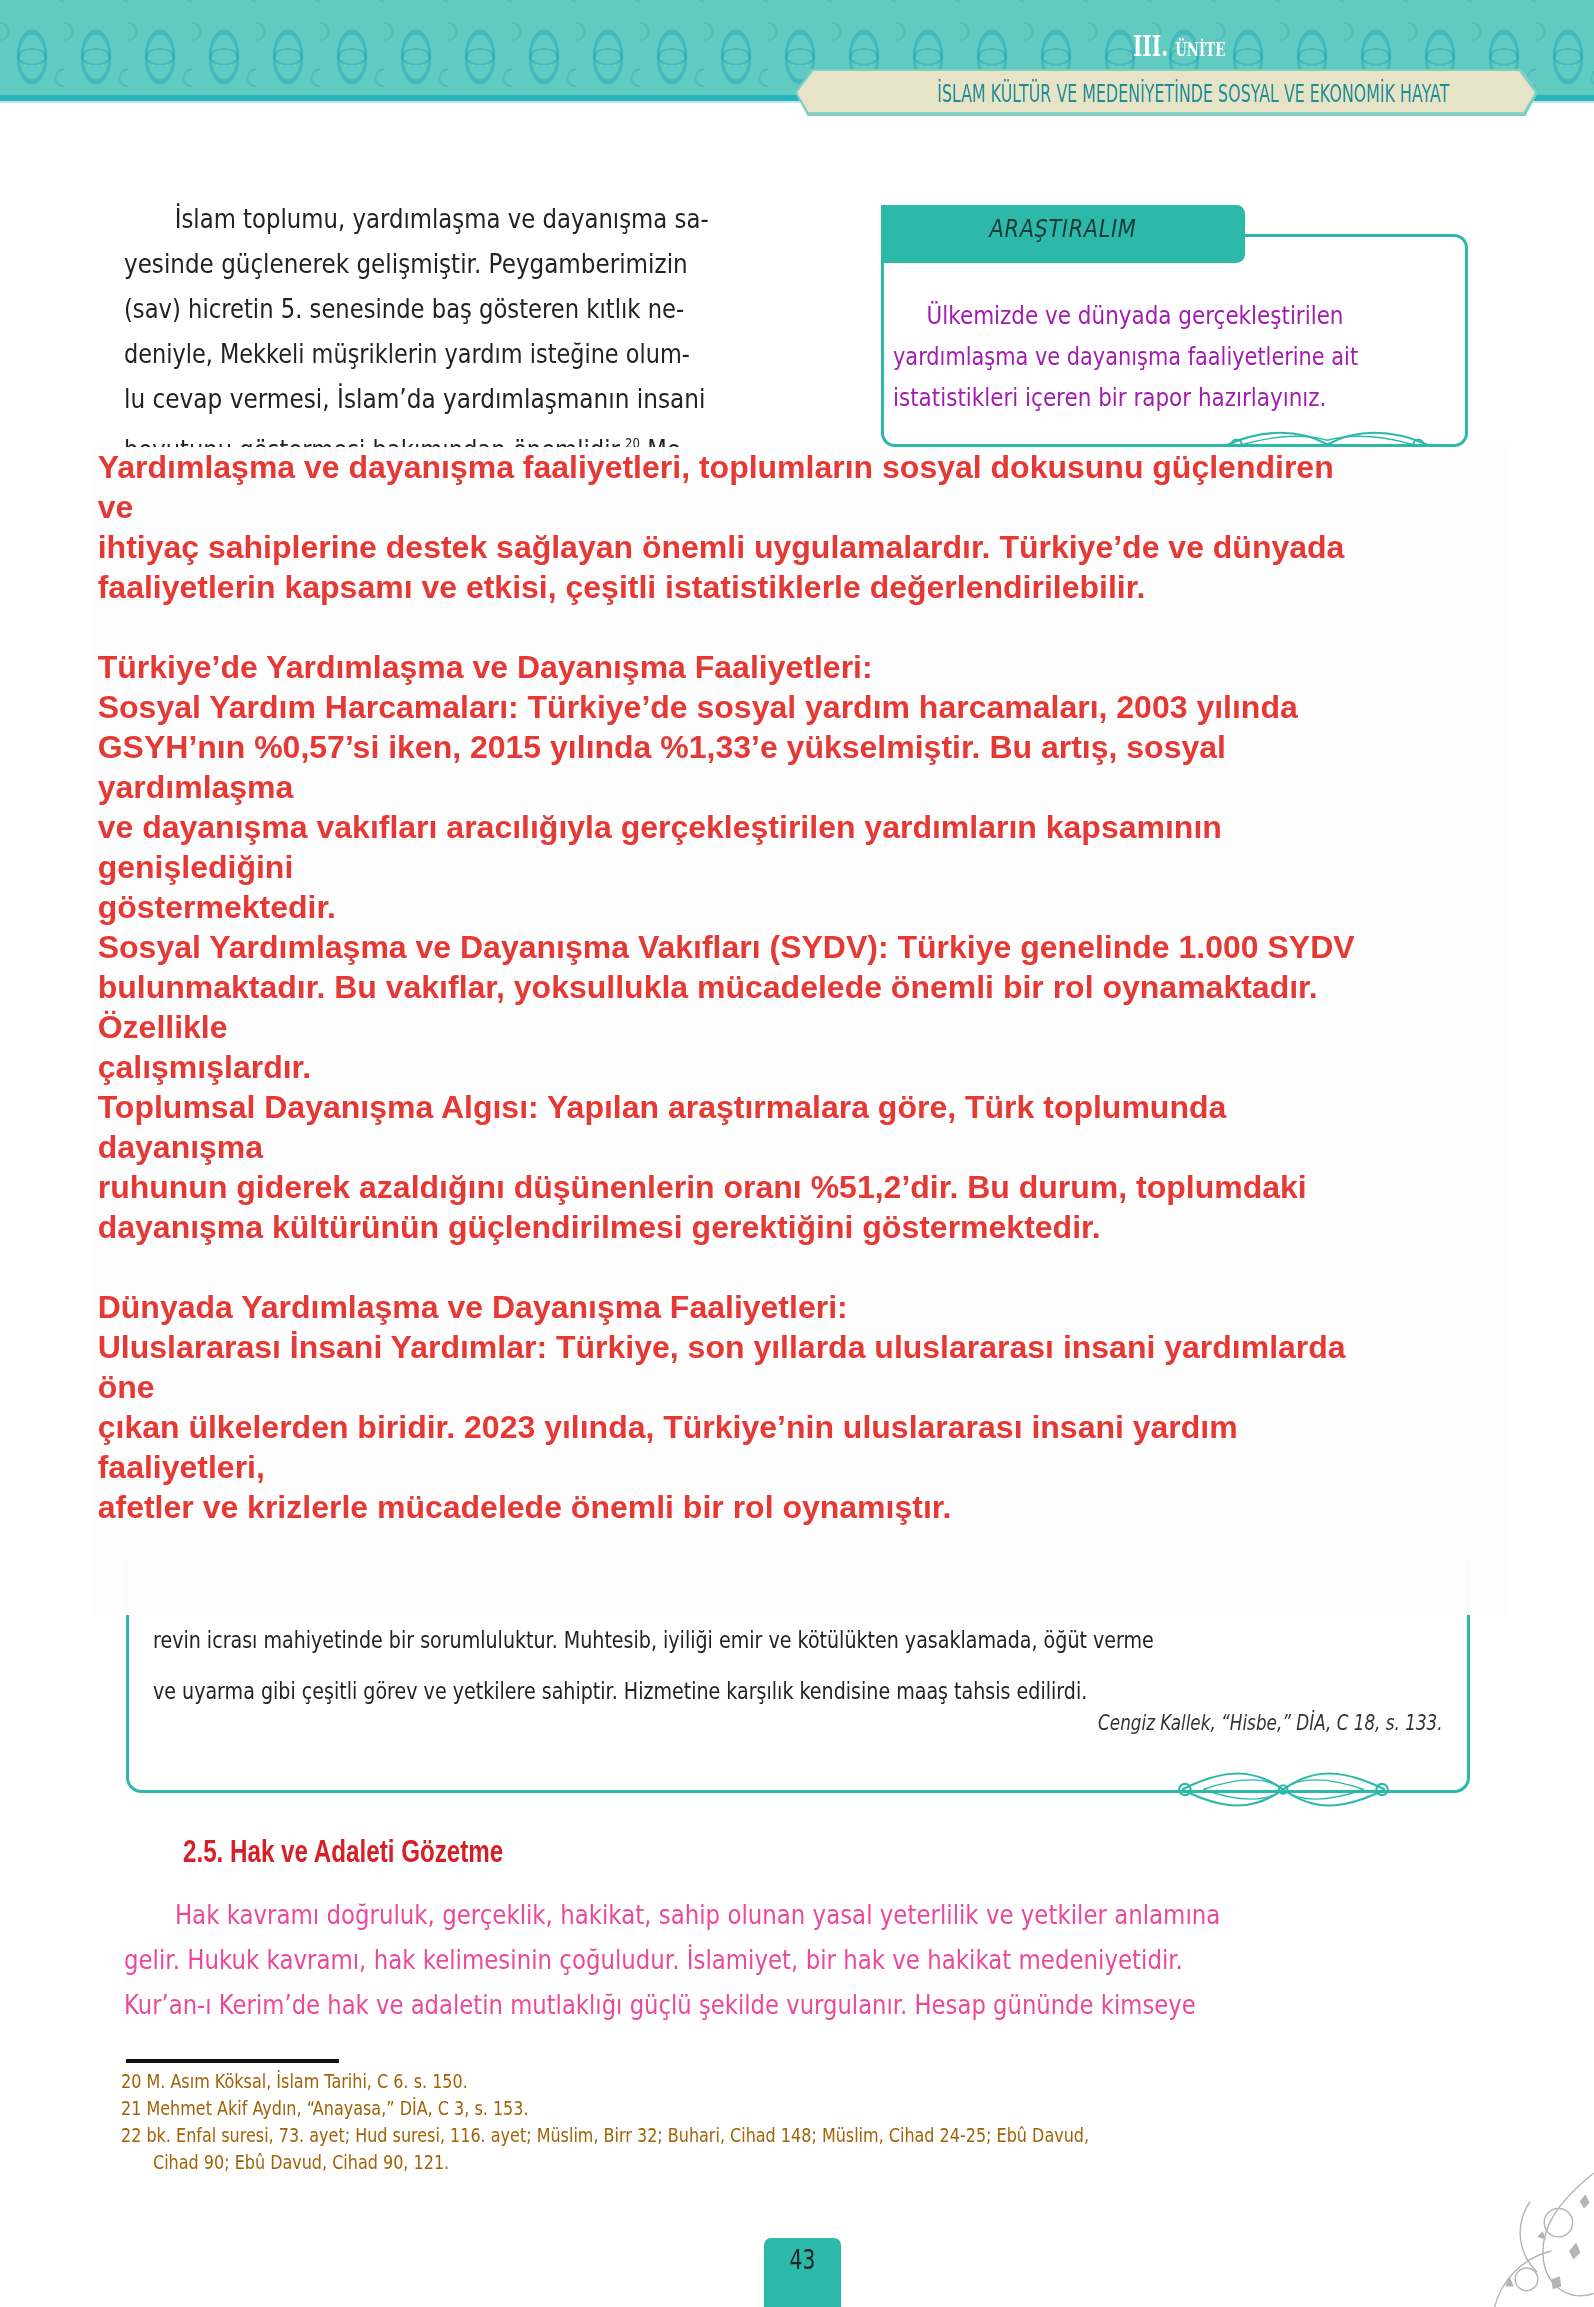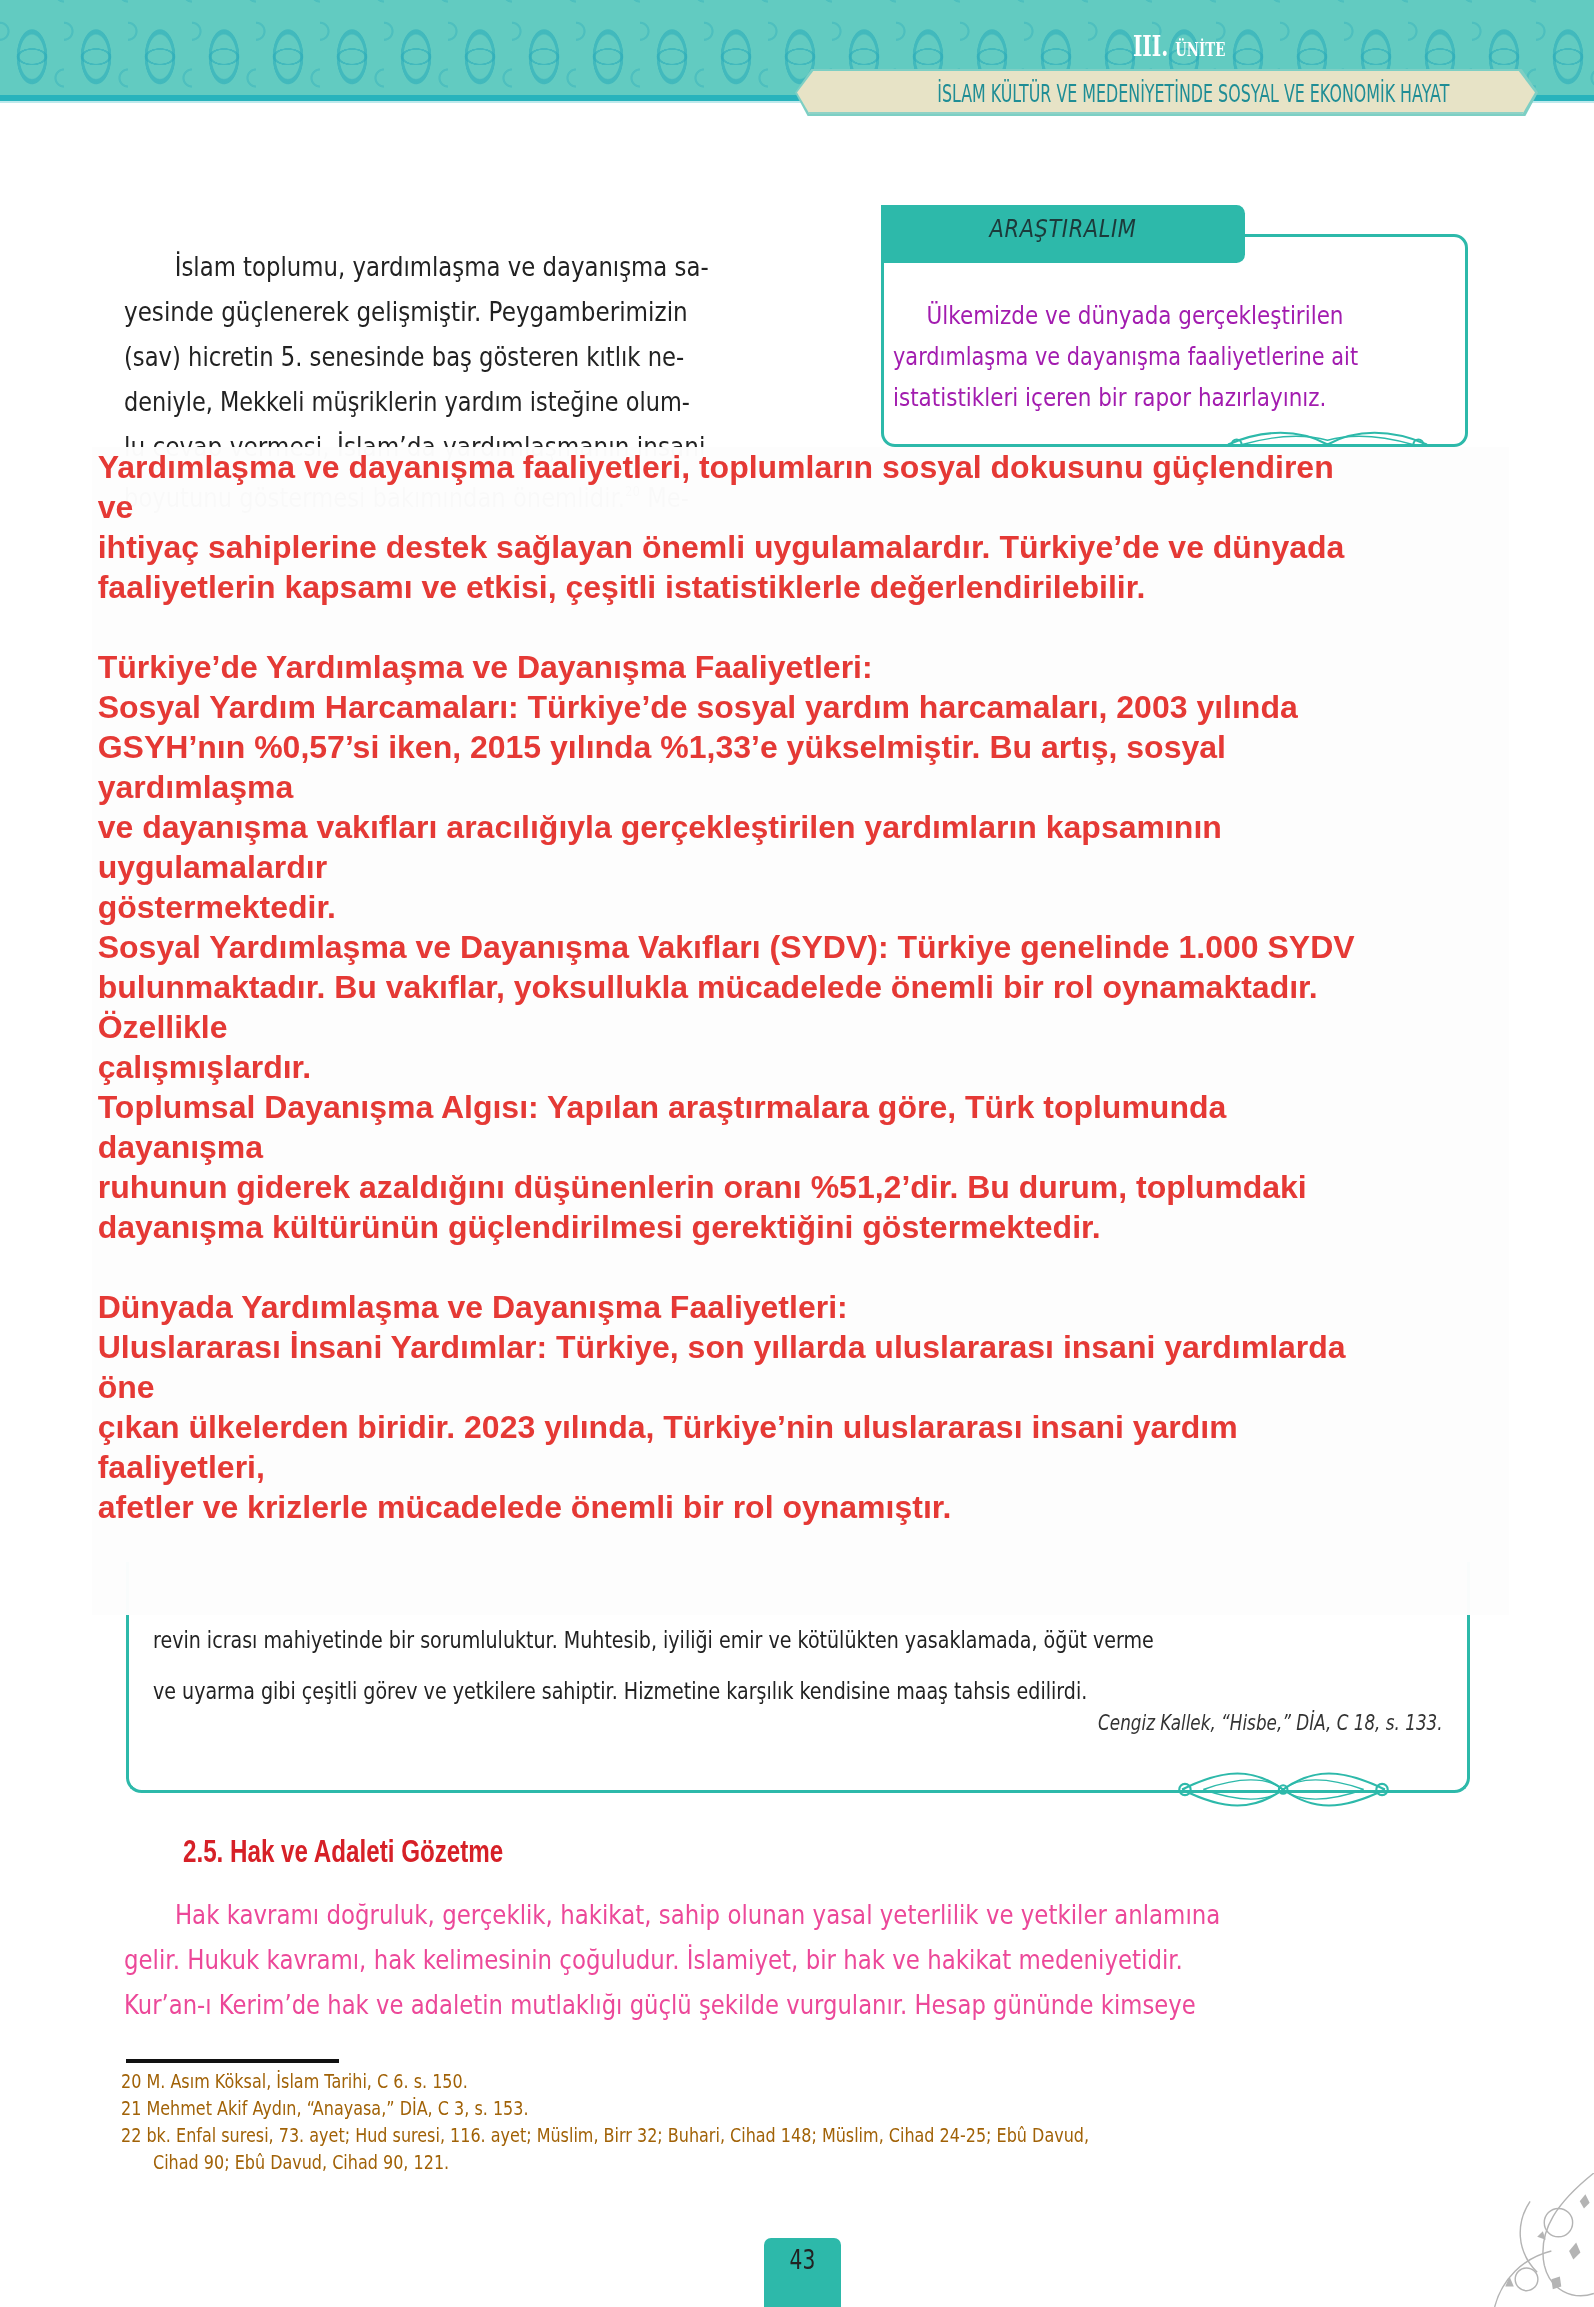--- a/index.html
+++ b/index.html
@@ -45,21 +45,20 @@
     text-align: center; line-height: 37px; color: #1f8d95;
     font-family: "DejaVu Sans", sans-serif; font-size: 25.6px; white-space: nowrap;
     transform: scaleX(0.62); transform-origin: center;
   }
 
   
   .intro-para {
     position: absolute; left: 124px; top: 196px; width: 724px;
     font-family: "DejaVu Sans", sans-serif; font-size: 27px; line-height: 45px; color: #222;
     text-align: justify;
-    margin-top: 48px;
   }
   .intro-line { display: block; white-space: nowrap; transform-origin: left center; }
   .intro-line.first { padding-left: 60px; }
   .sup { font-size: 14px; vertical-align: 11.4px; }
 
   
   .research-box {
     position: absolute; left: 881px; top: 234px; width: 587px; height: 213px;
     border: 3.6px solid #2db9aa; border-radius: 14px; background: #ffffff;
   }
@@ -208,21 +207,21 @@
     <span class="line">Yardımlaşma ve dayanışma faaliyetleri, toplumların sosyal dokusunu güçlendiren</span>
     <span class="line">ve</span>
     <span class="line">ihtiyaç sahiplerine destek sağlayan önemli uygulamalardır. Türkiye’de ve dünyada</span>
     <span class="line">faaliyetlerin kapsamı ve etkisi, çeşitli istatistiklerle değerlendirilebilir.</span>
     <span class="gap"></span>
     <span class="line">Türkiye’de Yardımlaşma ve Dayanışma Faaliyetleri:</span>
     <span class="line">Sosyal Yardım Harcamaları: Türkiye’de sosyal yardım harcamaları, 2003 yılında</span>
     <span class="line">GSYH’nın %0,57’si iken, 2015 yılında %1,33’e yükselmiştir. Bu artış, sosyal</span>
     <span class="line">yardımlaşma</span>
     <span class="line">ve dayanışma vakıfları aracılığıyla gerçekleştirilen yardımların kapsamının</span>
-    <span class="line">uygulamalardır</span>
+    <span class="line">genişlediğini</span>
     <span class="line">göstermektedir.</span>
     <span class="line">Sosyal Yardımlaşma ve Dayanışma Vakıfları (SYDV): Türkiye genelinde 1.000 SYDV</span>
     <span class="line">bulunmaktadır. Bu vakıflar, yoksullukla mücadelede önemli bir rol oynamaktadır.</span>
     <span class="line">Özellikle</span>
     <span class="line">çalışmışlardır.</span>
     <span class="line">Toplumsal Dayanışma Algısı: Yapılan araştırmalara göre, Türk toplumunda</span>
     <span class="line">dayanışma</span>
     <span class="line">ruhunun giderek azaldığını düşünenlerin oranı %51,2’dir. Bu durum, toplumdaki</span>
     <span class="line">dayanışma kültürünün güçlendirilmesi gerektiğini göstermektedir.</span>
     <span class="gap"></span>

